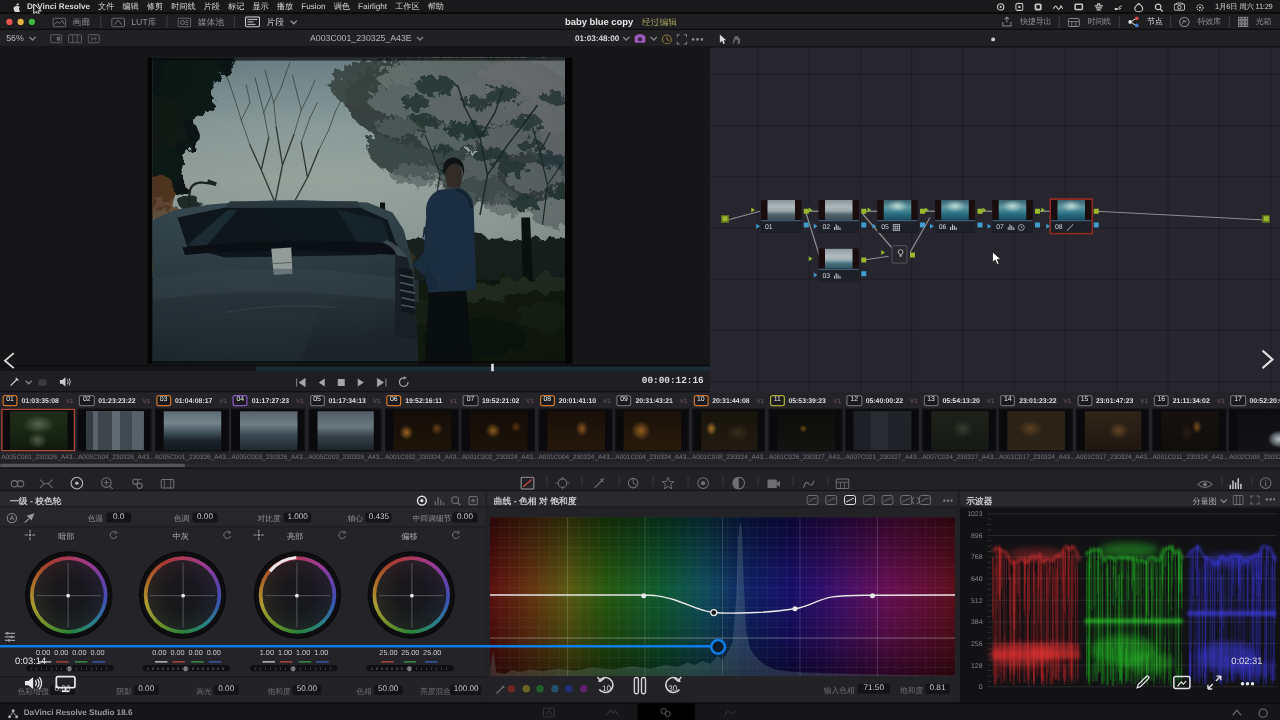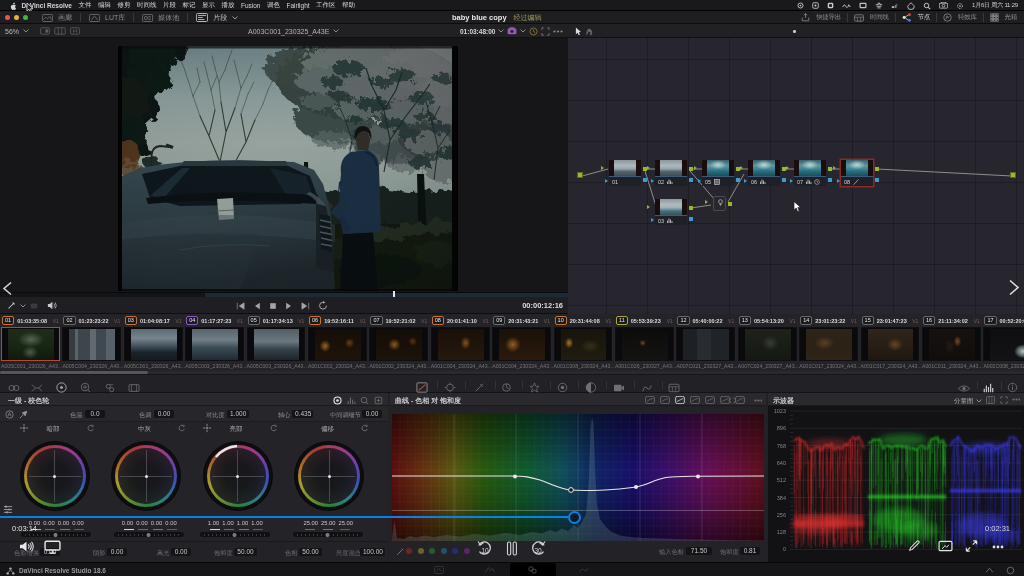--- a/index.html
+++ b/index.html
@@ -394,21 +394,21 @@
 </g>
 <rect width="330" height="245" fill="#0a1214" opacity="0.21"></rect>
 <rect width="330" height="245" fill="url(#vig)"></rect>
 <rect width="330" height="2.5" fill="#0a0c0c" opacity="0.7"></rect>
 <rect y="243" width="330" height="2" fill="#060808" opacity="0.8"></rect>
 </svg>
 </div>
 
 <div class="abs" style="left:0;top:292px;width:568px;height:5px;background:linear-gradient(90deg,#121517 0 205px,#1a2b33 205px 100%);border-top:1px solid #0a0a0c;"></div>
 <div class="abs" style="left:393px;top:291px;width:2px;height:7px;background:#e8e8ea;"></div>
-<div class="abs" style="left:0;top:297px;width:568px;height:17px;background:#1f1f23;border-bottom:1px solid #0e0e10;">
+<div class="abs" style="left:0;top:297px;width:568px;height:17px;background:#1f1f23;border-bottom:1px solid #0e0e10;font-family:Liberation Mono, monospace;">
  <div class="row" style="height:17px;gap:4px;padding-left:7px;">
   <svg width="9" height="9" viewBox="0 0 12 12">
           <path d="M2 10 L9 3 M7.5 1.8 L10.2 4.5" stroke="#c9c9cd" stroke-width="1.4"></path>
         </svg>
   <svg width="6" height="4" viewBox="0 0 6 4">
           <path d="M0.5 0.5 L3 3 L5.5 0.5" fill="none" stroke="#8a8a8e" stroke-width="1"></path>
         </svg>
   <svg width="8" height="8" viewBox="0 0 11 11">
           <rect x="1" y="2" width="9" height="7" rx="1.5" fill="#3a3a3f"></rect>
         </svg>

